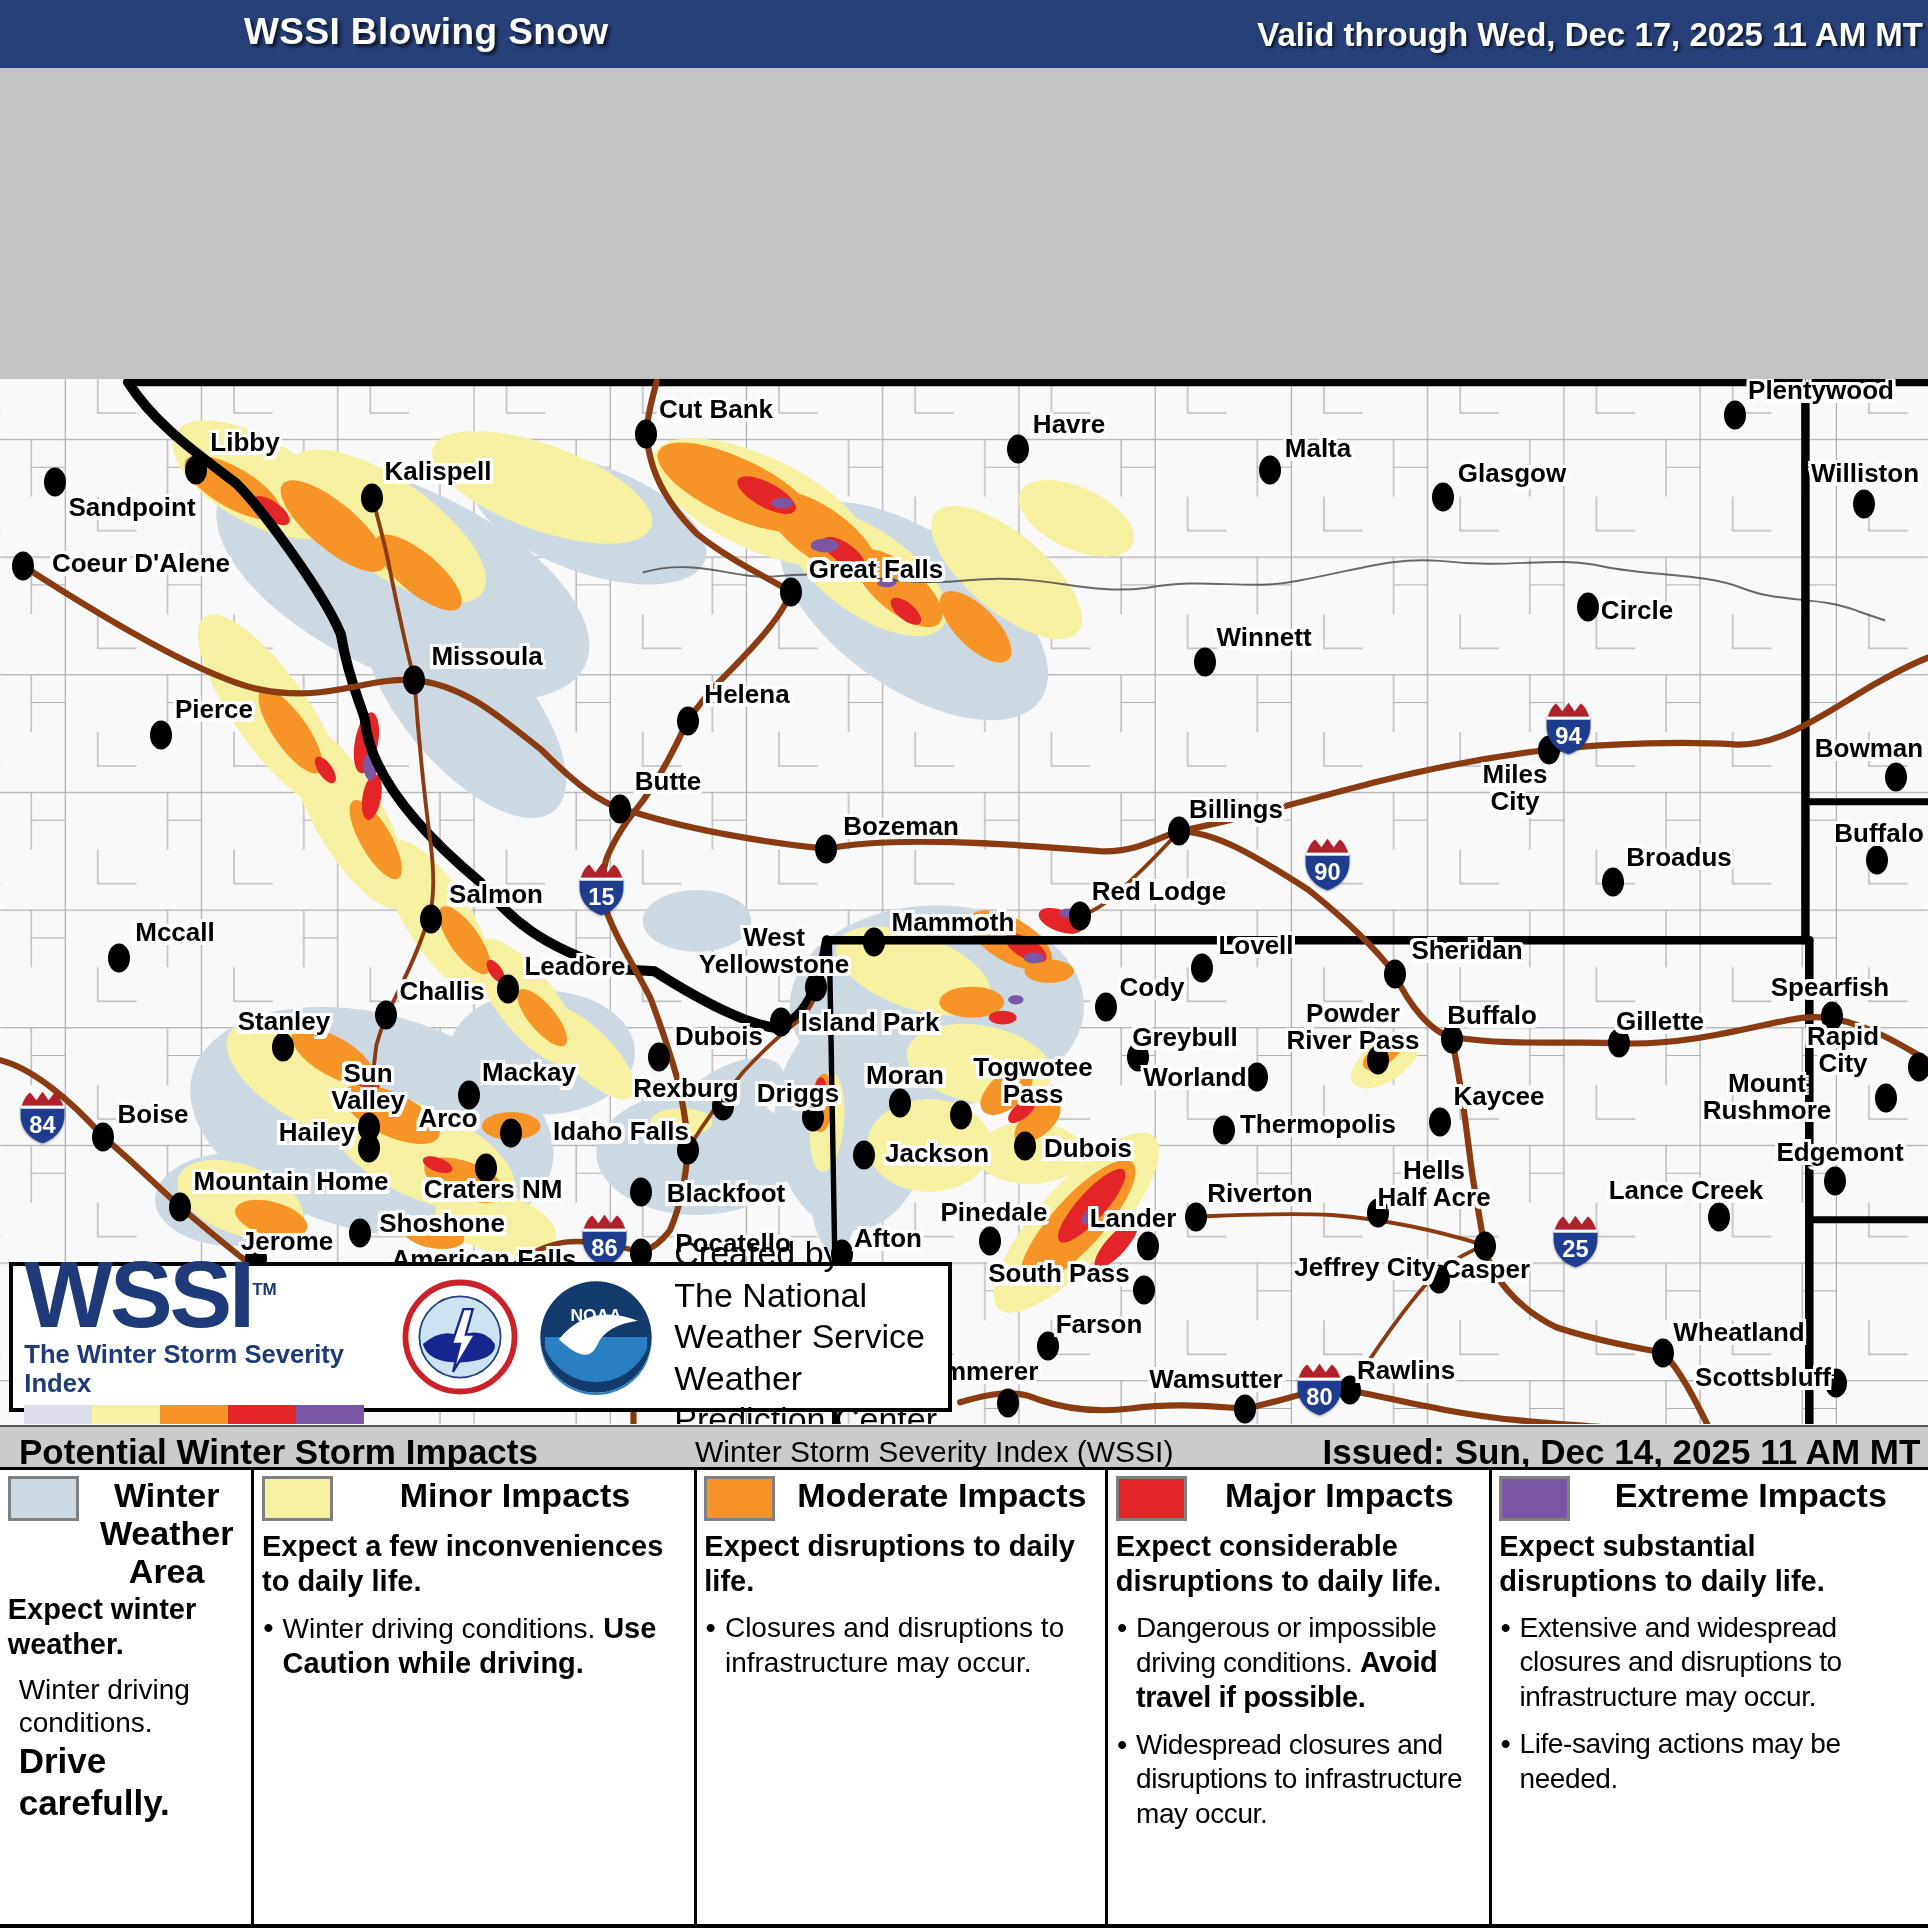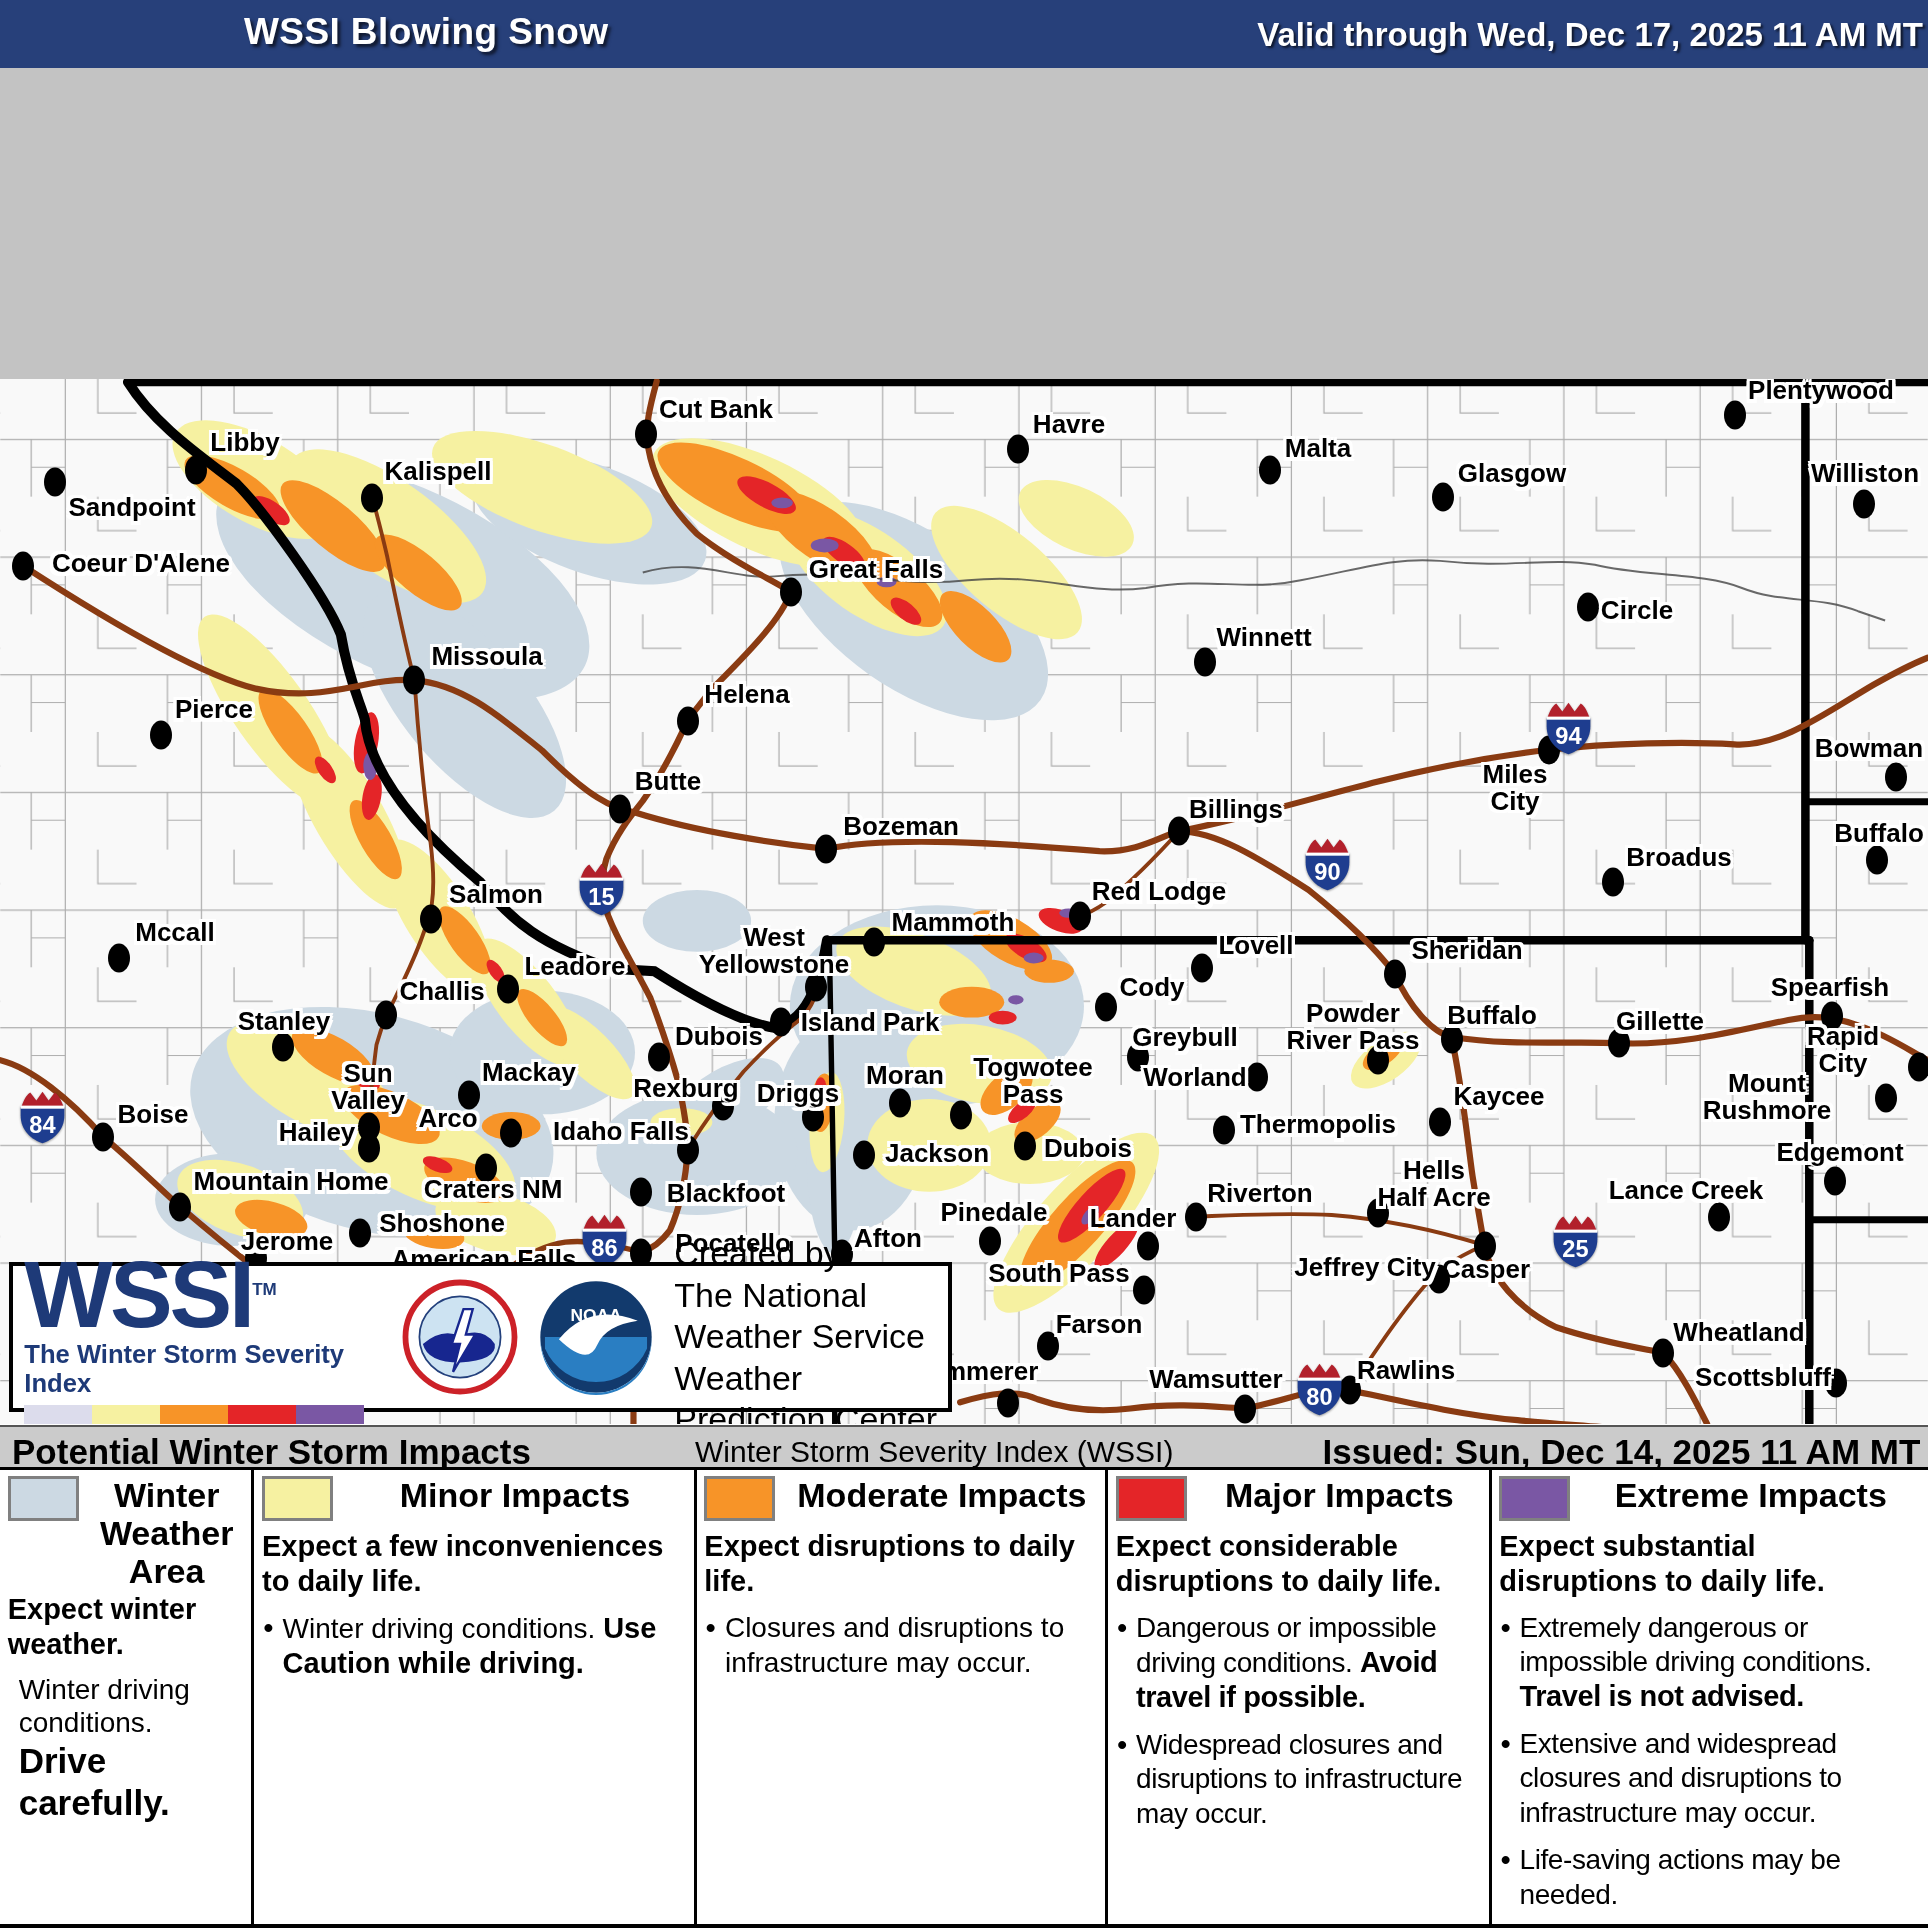--- a/index.html
+++ b/index.html
@@ -39,21 +39,21 @@
   #wssi-word sup{font-size:17px;letter-spacing:0;}
   #wssi-tag{font-size:25.6px;font-weight:bold;color:var(--navy);margin-top:1.5px;}
   #wssi-swatches{display:flex;margin-top:6.2px;}
   #wssi-swatches div{width:68px;height:20px;}
   .logo-circ{width:116px;height:116px;flex:0 0 auto;}
   #credit-text{font-size:34px;color:#000;line-height:1.22;}
 
   
   #issuebar{position:absolute;left:0;top:1425px;width:1928px;height:45px;background:var(--bar_gray);
             border-top:2.3px solid #555;border-bottom:3.9px solid #000;box-sizing:border-box;}
-  #issuebar .l{position:absolute;left:12px;top:4.6px;font-size:35px;font-weight:bold;color:#000;}
+  #issuebar .l{position:absolute;left:19px;top:4.6px;font-size:35px;font-weight:bold;color:#000;}
   #issuebar .c{position:absolute;left:695px;top:7.7px;font-size:30px;color:#000;}
   #issuebar .r{position:absolute;right:7.7px;top:4.6px;font-size:35px;font-weight:bold;color:#000;}
 
   
   #legend{position:absolute;left:0;top:1470px;width:1928px;height:458px;background:#fff;display:flex;
           border-bottom:4.6px solid #000;box-sizing:border-box;}
   .lcol{box-sizing:border-box;padding:6.2px 7.7px 0 7.7px;}
   .lcol+.lcol{border-left:3.1px solid #000;}
   .lhead{display:flex;align-items:flex-start;gap:11px;}
   .lswatch{width:71px;height:45px;border:3.9px solid #808080;flex:0 0 auto;box-sizing:border-box;}
@@ -531,23 +531,20 @@
         </div>
     </div>
 
     <div class="lcol narrow" style="width:455px">
       <div class="lhead">
         <div class="lswatch" style="background:var(--extreme)"></div>
         <div class="ltitle">Extreme Impacts</div>
       </div>
       <div class="llead">Expect substantial disruptions to daily life.</div>
       <div class="bullet">
-          <span class="bt"><span>Extremely dangerous or impossible driving conditions. </span><b>Travel is not advised.</b></span>
-        </div>
-      <div class="bullet">
           <span class="bt"><span>Extensive and widespread closures and disruptions to infrastructure may occur.</span><b></b></span>
         </div>
       <div class="bullet">
           <span class="bt"><span>Life-saving actions may be needed.</span><b></b></span>
         </div>
     </div>
   </div>
 </div>
 
 

